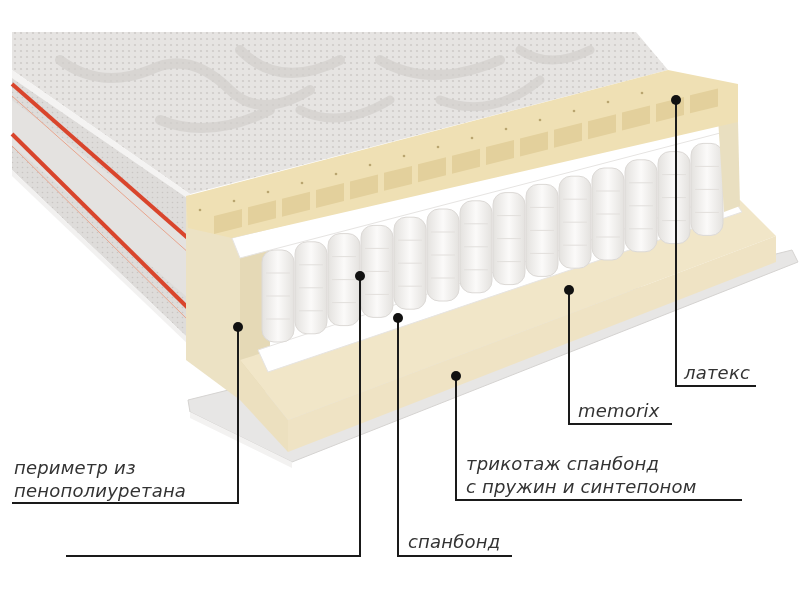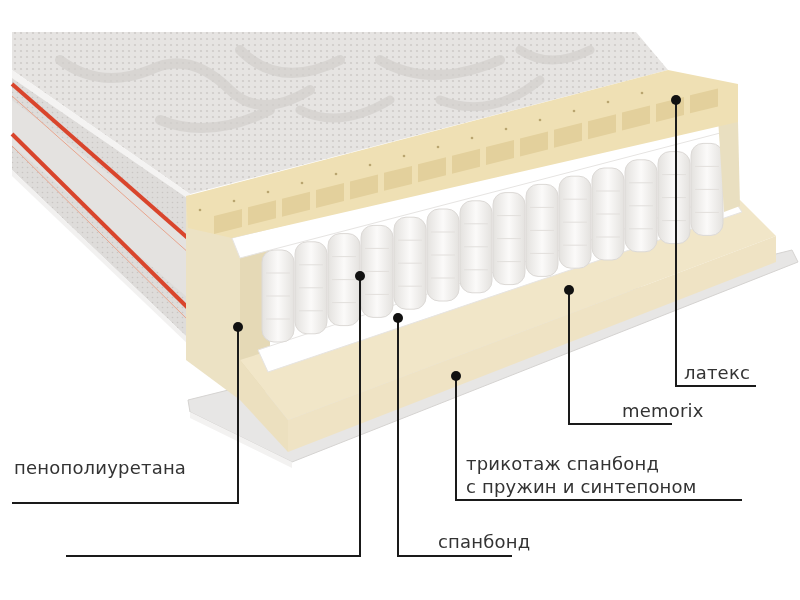--- a/index.html
+++ b/index.html
@@ -1,18 +1,18 @@
 <!DOCTYPE html>
 <html><head>
 <meta charset="utf-8">
 <style>
   html, body { margin: 0; padding: 0; background: #ffffff; }
   body { width: 800px; height: 600px; position: relative; overflow: hidden;
          font-family: "DejaVu Sans", sans-serif; }
-  .stage { position: absolute; left: 0; top: 0; width: 712px; height: 600px; }
+  .stage { position: absolute; left: 0; top: 0; width: 712px; height: 600px; font-style: italic; }
   svg.illus { position: absolute; left: 0; top: 0; }
   .label { position: absolute; color: #333333; font-size: 18px; line-height: 23px;
            white-space: nowrap; letter-spacing: 0.2px; }
 </style>
 </head>
 <body>
 
 <div class="stage">
 
   <svg class="illus" width="800" height="600" viewBox="0 0 800 600">
@@ -179,22 +179,23 @@
       <circle cx="676" cy="100" r="5"></circle>
       <circle cx="569" cy="290" r="5"></circle>
       <circle cx="456" cy="376" r="5"></circle>
       <circle cx="238" cy="327" r="5"></circle>
       <circle cx="360" cy="276" r="5"></circle>
       <circle cx="398" cy="318" r="5"></circle>
     </g>
   </svg>
 
   <div class="label" style="left:684px; top:361px;">латекс</div>
-  <div class="label" style="left:578px; top:399px;margin-left:44px;">memorix</div>
+  <div class="label" style="left:578px; top:399px;">memorix</div>
   <div class="label" style="left:466px; top:452px;">
     <div>трикотаж спанбонд</div>
     <div>с пружин и синтепоном</div>
   </div>
   <div class="label" style="left:14px; top:456px;">
+    <div>периметр из</div>
     <div>пенополиуретана</div>
   </div>
-  <div class="label" style="left:408px; top:530px;margin-left:30px;">спанбонд</div>
+  <div class="label" style="left:408px; top:530px;">спанбонд</div>
 </div>
 
 </body></html>

